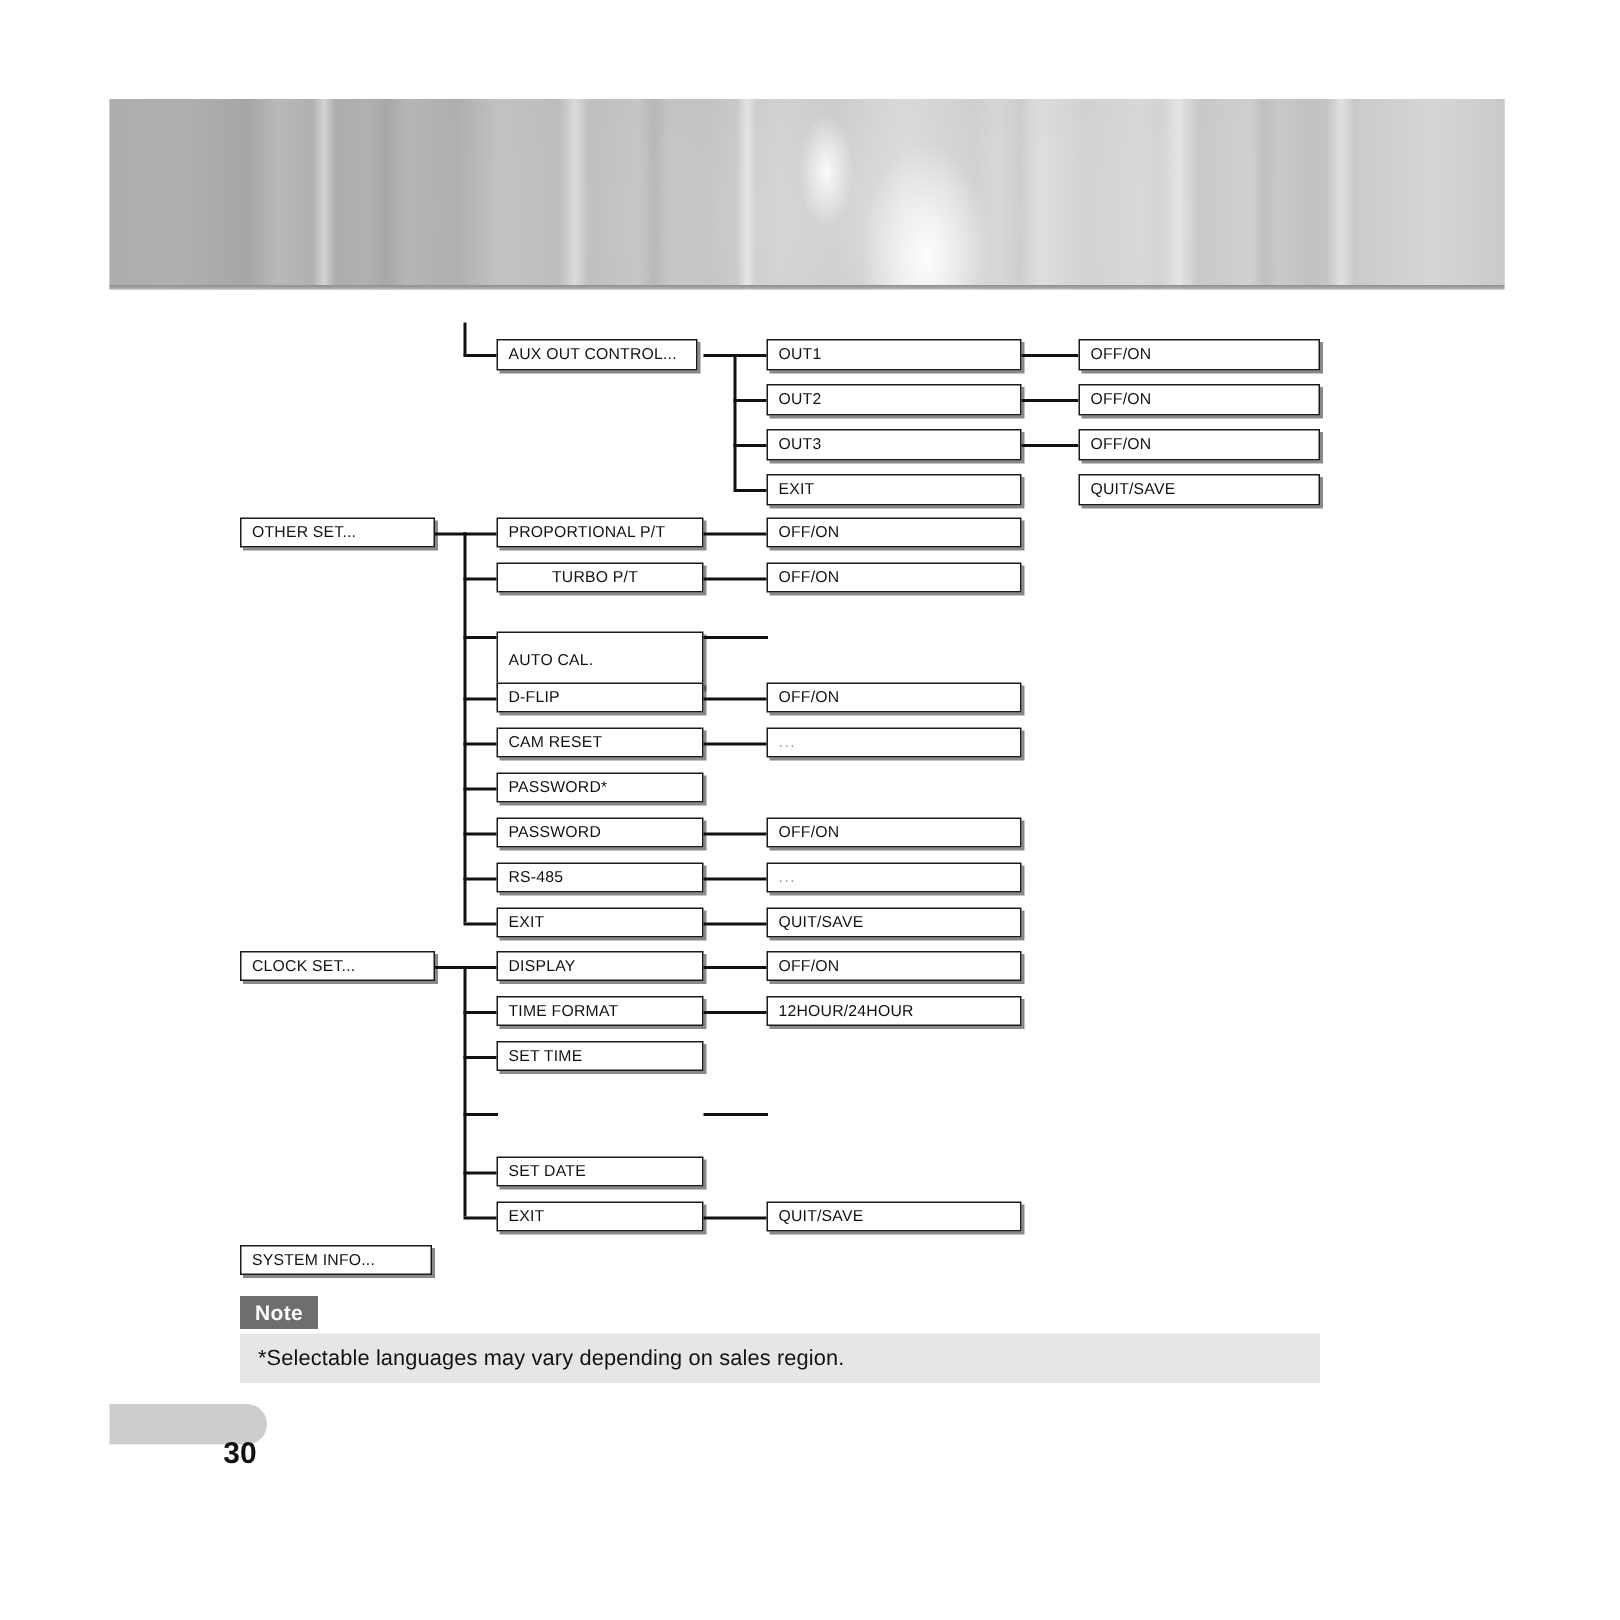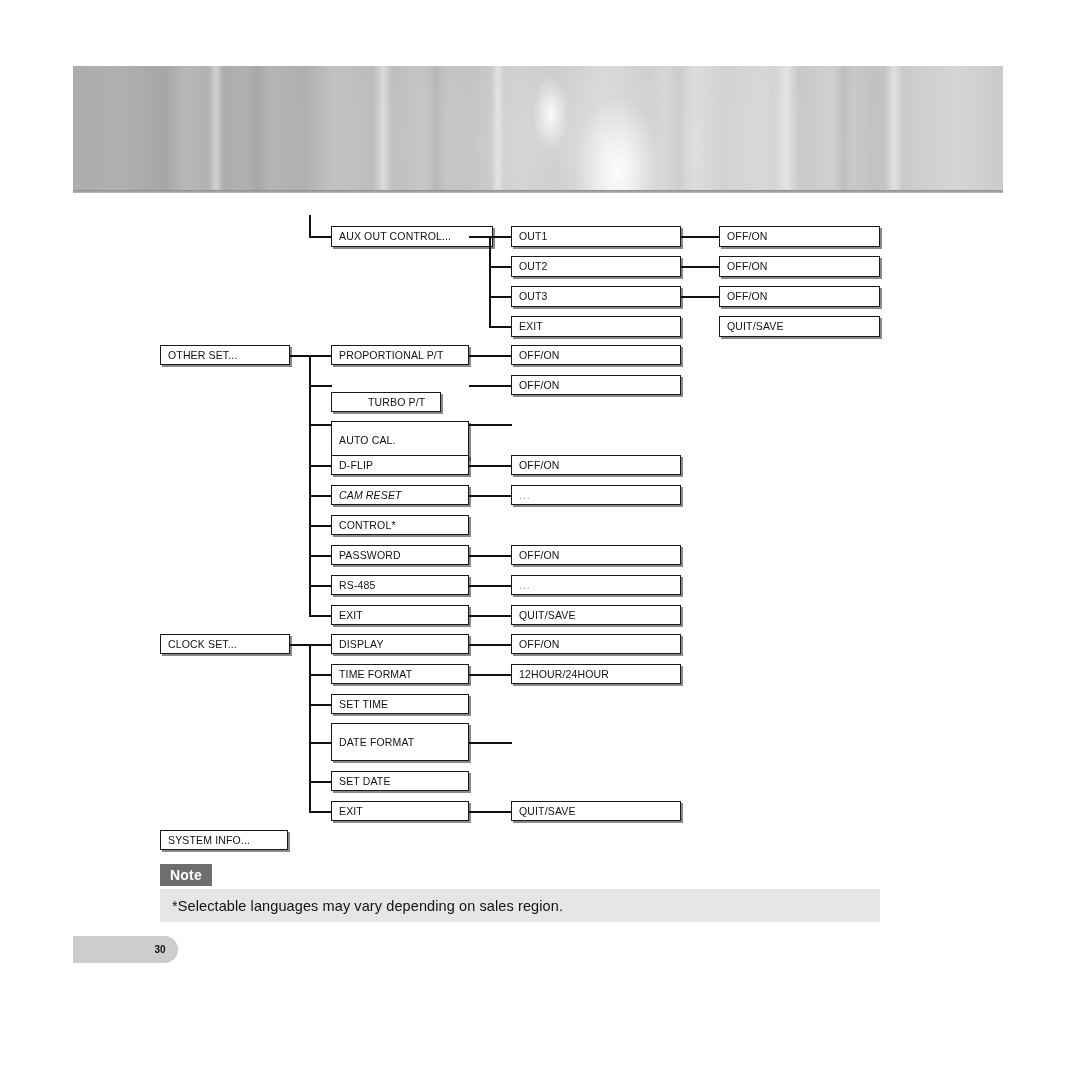--- a/index.html
+++ b/index.html
@@ -131,27 +131,27 @@
     left: 73px;
     top: 936px;
     width: 105px;
     height: 27px;
     background: #cdcdcd;
     border-radius: 0 14px 14px 0;
   }
   #page-num {
     position: absolute;
     left: 140px;
-    top: 936px;
+    top: 956px;
     width: 40px;
     height: 27px;
     display: flex;
     align-items: center;
     justify-content: center;
-    font-size: 10px;
+    font-size: 20px;
     font-weight: bold;
     color: #111;
   }
 </style>
 </head>
 <body>
 
 <div id="banner">
   <div class="lens"></div>
   <div class="band" style="left:135px;width:16px;"></div>
@@ -164,21 +164,21 @@
   <div class="dband" style="left:592px;width:30px;"></div>
   <div class="dband" style="left:760px;width:20px;"></div>
   <div class="baseline"></div>
 </div>
 
 <div id="tree">
 
   <div class="ln v" style="left:309px; top:215px; height:22px;"></div>
   <div class="ln h" style="left:309px; top:236px; width:23px;"></div>
 
-  <div class="node" style="left:331px; top:226px; width:162px; height:21px;">AUX OUT CONTROL...</div>
+  <div class="node" style="left:331px; top:226px; width:134px; height:21px;">AUX OUT CONTROL...</div>
 
   <div class="ln h" style="left:469px; top:236px; width:22px;"></div>
   <div class="ln v" style="left:489px; top:236px; height:90px;"></div>
 
   <div class="ln h" style="left:489px; top:236px; width:23px;"></div>
   <div class="node" style="left:511px; top:226px; width:170px; height:21px;">OUT1</div>
   <div class="ln h" style="left:681px; top:236px; width:38px;"></div>
   <div class="node" style="left:719px; top:226px; width:161px; height:21px;">OFF/ON</div>
 
   <div class="ln h" style="left:489px; top:266px; width:23px;"></div>
@@ -198,40 +198,40 @@
   <div class="node" style="left:160px; top:345px; width:130px; height:20px;">OTHER SET...</div>
   <div class="ln h" style="left:290px; top:355px; width:21px;"></div>
   <div class="ln v" style="left:309px; top:355px; height:260px;"></div>
 
   <div class="ln h" style="left:309px; top:355px; width:23px;"></div>
   <div class="node" style="left:331px; top:345px; width:138px; height:20px;">PROPORTIONAL P/T</div>
   <div class="ln h" style="left:469px; top:355px; width:43px;"></div>
   <div class="node" style="left:511px; top:345px; width:170px; height:20px;">OFF/ON</div>
 
   <div class="ln h" style="left:309px; top:385px; width:23px;"></div>
-  <div class="node" style="left:331px; top:392px; width:110px; height:20px;padding-left:36px;">TURBO P/T</div>
+  <div class="node" style="left:331px; top:375px; width:138px; height:20px;padding-left:36px;">TURBO P/T</div>
   <div class="ln h" style="left:469px; top:385px; width:43px;"></div>
   <div class="node" style="left:511px; top:375px; width:170px; height:20px;">OFF/ON</div>
 
   <div class="ln h" style="left:309px; top:424px; width:23px;"></div>
   <div class="node" style="left:331px; top:405px; width:138px; height:38px;margin-top:16px;">AUTO CAL.</div>
   <div class="ln h" style="left:469px; top:424px; width:43px;"></div>
 
   <div class="ln h" style="left:309px; top:465px; width:23px;"></div>
   <div class="node" style="left:331px; top:455px; width:138px; height:20px;">D-FLIP</div>
   <div class="ln h" style="left:469px; top:465px; width:43px;"></div>
   <div class="node" style="left:511px; top:455px; width:170px; height:20px;">OFF/ON</div>
 
   <div class="ln h" style="left:309px; top:495px; width:23px;"></div>
-  <div class="node" style="left:331px; top:485px; width:138px; height:20px;font-style:italic;">CAM RESET</div>
+  <div class="node" style="left:331px; top:485px; width:138px; height:20px;">CAM RESET</div>
   <div class="ln h" style="left:469px; top:495px; width:43px;"></div>
   <div class="node faint" style="left:511px; top:485px; width:170px; height:20px;">...</div>
 
   <div class="ln h" style="left:309px; top:525px; width:23px;"></div>
-  <div class="node" style="left:331px; top:515px; width:138px; height:20px;">CONTROL*</div>
+  <div class="node" style="left:331px; top:515px; width:138px; height:20px;">PASSWORD*</div>
 
   <div class="ln h" style="left:309px; top:555px; width:23px;"></div>
   <div class="node" style="left:331px; top:545px; width:138px; height:20px;">PASSWORD</div>
   <div class="ln h" style="left:469px; top:555px; width:43px;"></div>
   <div class="node" style="left:511px; top:545px; width:170px; height:20px;">OFF/ON</div>
 
   <div class="ln h" style="left:309px; top:585px; width:23px;"></div>
   <div class="node" style="left:331px; top:575px; width:138px; height:20px;">RS-485</div>
   <div class="ln h" style="left:469px; top:585px; width:43px;"></div>
   <div class="node faint" style="left:511px; top:575px; width:170px; height:20px;">...</div>
@@ -252,21 +252,20 @@
 
   <div class="ln h" style="left:309px; top:674px; width:23px;"></div>
   <div class="node" style="left:331px; top:664px; width:138px; height:20px;">TIME FORMAT</div>
   <div class="ln h" style="left:469px; top:674px; width:43px;"></div>
   <div class="node" style="left:511px; top:664px; width:170px; height:20px;">12HOUR/24HOUR</div>
 
   <div class="ln h" style="left:309px; top:704px; width:23px;"></div>
   <div class="node" style="left:331px; top:694px; width:138px; height:20px;">SET TIME</div>
 
   <div class="ln h" style="left:309px; top:742px; width:23px;"></div>
-  <div class="node" style="left:331px; top:723px; width:138px; height:38px;">DATE FORMAT</div>
   <div class="ln h" style="left:469px; top:742px; width:43px;"></div>
 
   <div class="ln h" style="left:309px; top:781px; width:23px;"></div>
   <div class="node" style="left:331px; top:771px; width:138px; height:20px;">SET DATE</div>
 
   <div class="ln h" style="left:309px; top:811px; width:23px;"></div>
   <div class="node" style="left:331px; top:801px; width:138px; height:20px;">EXIT</div>
   <div class="ln h" style="left:469px; top:811px; width:43px;"></div>
   <div class="node" style="left:511px; top:801px; width:170px; height:20px;">QUIT/SAVE</div>
 

